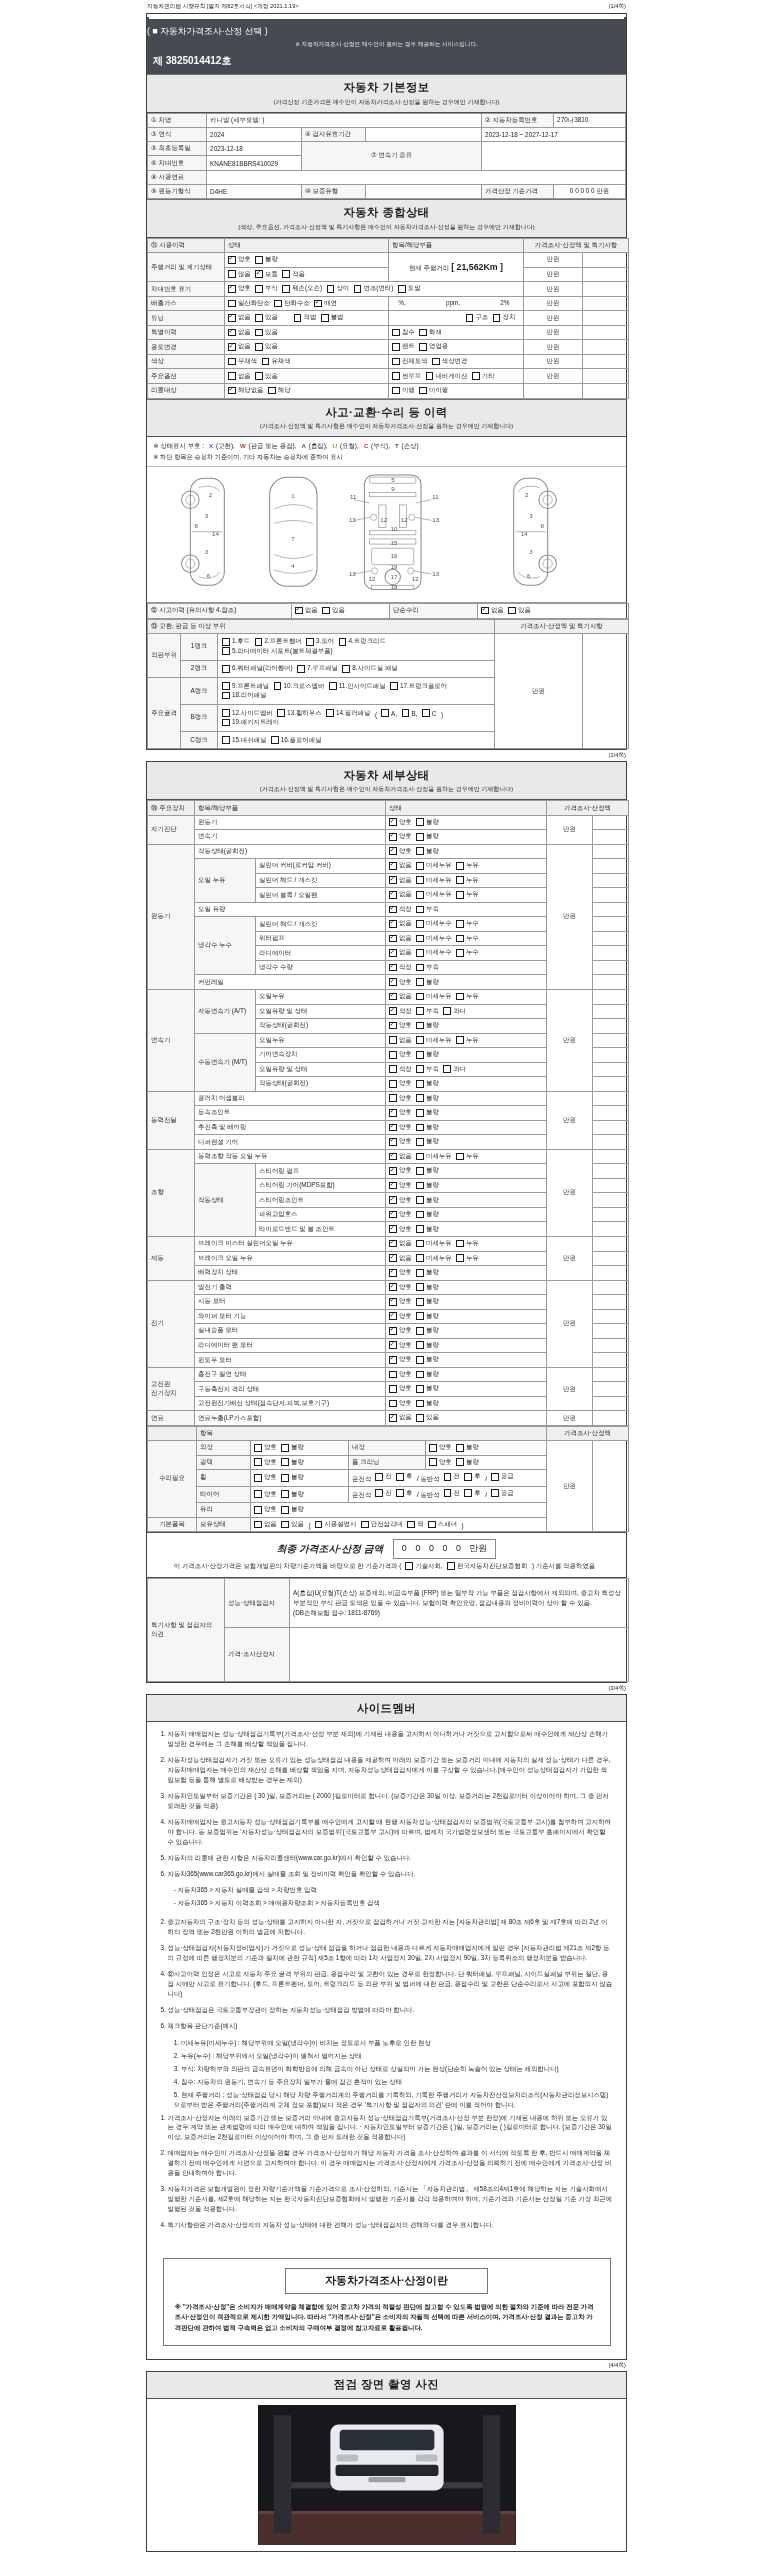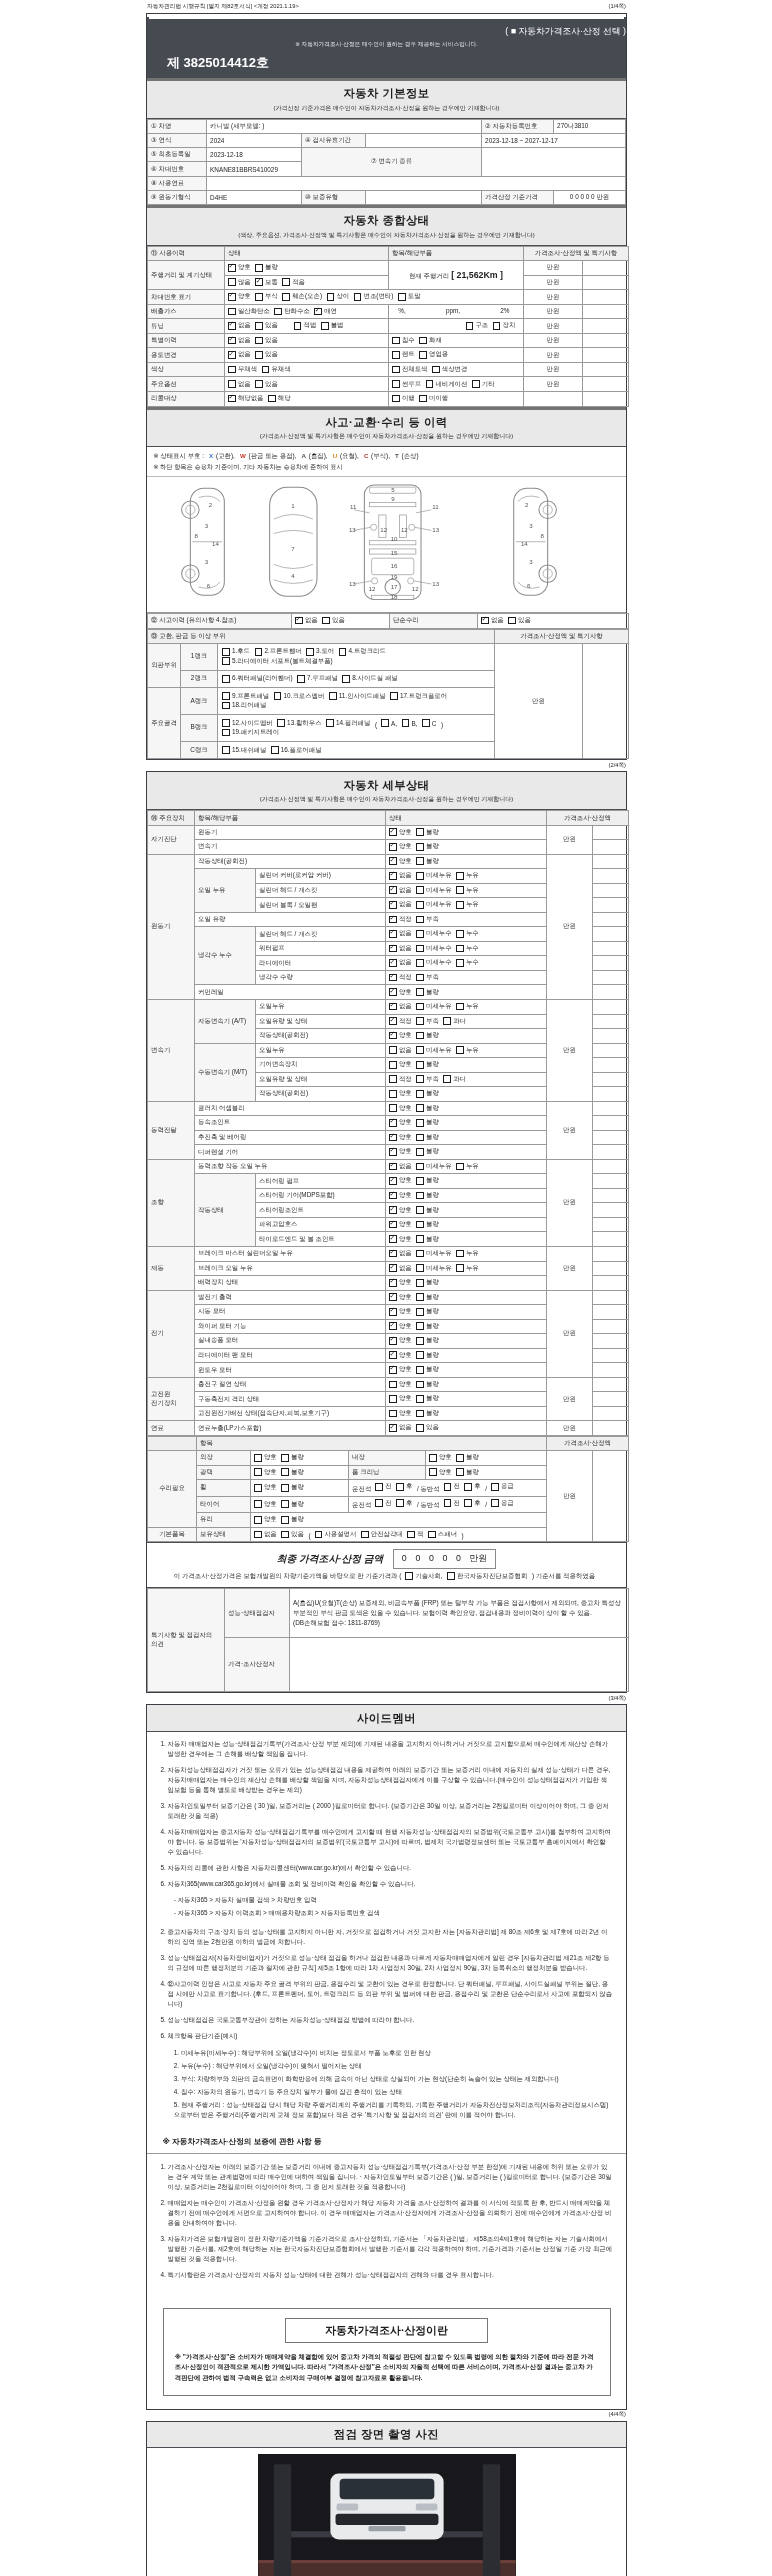--- a/index.html
+++ b/index.html
@@ -4,24 +4,24 @@
 <style>
   html,body{margin:0;padding:0;background:#fff;}
   body{width:773px;font-family:"Liberation Sans","DejaVu Sans",sans-serif;color:#1d1d1d;}
   .sheet{width:481px;margin:0 auto;padding-bottom:15.5px;}
   .topline{display:flex;justify-content:space-between;font-size:5.7px;padding:3.1px 1px 1.5px;color:#222;}
   .pagemark{text-align:right;font-size:5.7px;padding:1.5px 1px;color:#222;}
   .box{border:1.5px solid #3a3e45;background:#fff;}
   .band{background:#464a51;color:#fff;padding:0 0 6.2px 0;}
   .band-stripe{height:2.6px;background:#fff;margin:3.1px 2.1px 7.2px 2.1px;}
   .band h1{margin:2.1px 0 3.1px;text-align:center;font-size:16px;letter-spacing:0.5px;}
-  .band .sub{text-align:right;font-size:8.8px;margin:1px 0;}
+  .band .sub{text-align:left;font-size:8.8px;margin:1px 0;}
   .band .subnote{text-align:center;font-size:5.7px;margin:2.1px 0 5.2px;color:#eee;}
-  .band .docno{font-size:13px;font-weight:bold;padding-left:20px;}
-  .sec-title{background:#e9e9e9;text-align:center;padding:5.2px 3.1px;border-bottom:1px solid #4a4e55;border-top:3px solid #737373;}
+  .band .docno{font-size:10px;font-weight:bold;padding-left:6px;}
+  .sec-title{background:#e9e9e9;text-align:center;padding:5.2px 3.1px;border-bottom:1px solid #4a4e55;border-top:1px solid #737373;}
   .sec-title:first-child{border-top:none;}
   .stitle{font-size:11.3px;font-weight:bold;letter-spacing:0.5px;}
   .snote{font-size:6px;margin-top:2.6px;}
   table{border-collapse:collapse;width:100%;table-layout:fixed;}
   td,th{border:0.5px solid #9a9a9a;font-size:6.4px;padding:2.1px 3.1px;vertical-align:middle;word-break:keep-all;}
   th{background:#efefef;font-weight:normal;text-align:left;}
   .lbl{background:#f6f6f6;}
   .ctr{text-align:center;}
   .price{text-align:center;color:#333;}
   .opt{display:inline-flex;align-items:center;margin-right:4.6px;white-space:nowrap;}
@@ -1333,21 +1333,20 @@
           <div class="n-item">3. 성능·상태점검자(자동차정비업자)가 거짓으로 성능·상태 점검을 하거나 점검한 내용과 다르게 자동차매매업자에게 알린 경우 [자동차관리법 제21조 제2항 등의 규정에 따른 행정처분의 기준과 절차에 관한 규칙] 제5조 1항에 따라 1차 사업정지 30일, 2차 사업정지 90일, 3차 등록취소의 행정처분을 받습니다.</div>
           <div class="n-item">4. ⑫사고이력 인정은 사고로 자동차 주요 골격 부위의 판금, 용접수리 및 교환이 있는 경우로 한정합니다. 단 쿼터패널, 루프패널, 사이드실패널 부위는 절단, 용접 시에만 사고로 표기합니다. (후드, 프론트펜더, 도어, 트렁크리드 등 외판 부위 및 범퍼에 대한 판금, 용접수리 및 교환은 단순수리로서 사고에 포함되지 않습니다)</div>
           <div class="n-item">5. 성능·상태점검은 국토교통부장관이 정하는 자동차성능·상태점검 방법에 따라야 합니다.</div>
           <div class="n-item">6. 체크항목 판단기준(예시)</div>
           <div class="n-sub">1. 미세누유(미세누수) : 해당부위에 오일(냉각수)이 비치는 정도로서 부품 노후로 인한 현상</div>
           <div class="n-sub">2. 누유(누수) : 해당부위에서 오일(냉각수)이 맺혀서 떨어지는 상태</div>
           <div class="n-sub">3. 부식: 차량하부와 외판의 금속표면이 화학반응에 의해 금속이 아닌 상태로 상실되어 가는 현상(단순히 녹슬어 있는 상태는 제외합니다)</div>
           <div class="n-sub">4. 침수: 자동차의 원동기, 변속기 등 주요장치 일부가 물에 잠긴 흔적이 있는 상태</div>
           <div class="n-sub">5. 현재 주행거리 : 성능·상태점검 당시 해당 차량 주행거리계의 주행거리를 기록하되, 기록한 주행거리가 자동차전산정보처리조직(자동차관리정보시스템)으로부터 받은 주행거리(주행거리계 교체 정보 포함)보다 적은 경우 '특기사항 및 점검자의 의견' 란에 이를 적어야 합니다.</div>
         </div>
-      <div class="notice-h" style="margin-top:11.3px">※ 자동차가격조사·산정의 보증에 관한 사항 등</div>
       <div id="notice-list-3">
           <div class="n-item">1. 가격조사·산정자는 아래의 보증기간 또는 보증거리 이내에 중고자동차 성능·상태점검기록부(가격조사·산정 부분 한정)에 기재된 내용에 허위 또는 오류가 있는 경우 계약 또는 관계법령에 따라 매수인에 대하여 책임을 집니다. · 자동차인도일부터 보증기간은 (      )일, 보증거리는 (      )킬로미터로 합니다. (보증기간은 30일 이상, 보증거리는 2천킬로미터 이상이어야 하며, 그 중 먼저 도래한 것을 적용합니다)</div>
           <div class="n-item">2. 매매업자는 매수인이 가격조사·산정을 원할 경우 가격조사·산정자가 해당 자동차 가격을 조사·산정하여 결과를 이 서식에 적도록 한 후, 반드시 매매계약을 체결하기 전에 매수인에게 서면으로 고지하여야 합니다. 이 경우 매매업자는 가격조사·산정자에게 가격조사·산정을 의뢰하기 전에 매수인에게 가격조사·산정 비용을 안내하여야 합니다.</div>
           <div class="n-item">3. 자동차가격은 보험개발원이 정한 차량기준가액을 기준가격으로 조사·산정하되, 기준서는 「자동차관리법」 제58조의4제1호에 해당하는 자는 기술사회에서 발행한 기준서를, 제2호에 해당하는 자는 한국자동차진단보증협회에서 발행한 기준서를 각각 적용하여야 하며, 기준가격과 기준서는 산정일 기준 가장 최근에 발행된 것을 적용합니다.</div>
           <div class="n-item">4. 특기사항란은 가격조사·산정자의 자동차 성능·상태에 대한 견해가 성능·상태점검자의 견해와 다를 경우 표시합니다.</div>
         </div>
     </div>
     <div class="def-outer">
       <div class="def-title">자동차가격조사·산정이란</div>
       <div class="def-body">※ "가격조사·산정"은 소비자가 매매계약을 체결함에 있어 중고차 가격의 적절성 판단에 참고할 수 있도록 법령에 의한 절차와 기준에 따라 전문 가격조사·산정인이 객관적으로 제시한 가액입니다. 따라서 "가격조사·산정"은 소비자의 자율적 선택에 따른 서비스이며, 가격조사·산정 결과는 중고차 가격판단에 관하여 법적 구속력은 없고 소비자의 구매여부 결정에 참고자료로 활용됩니다.</div>

